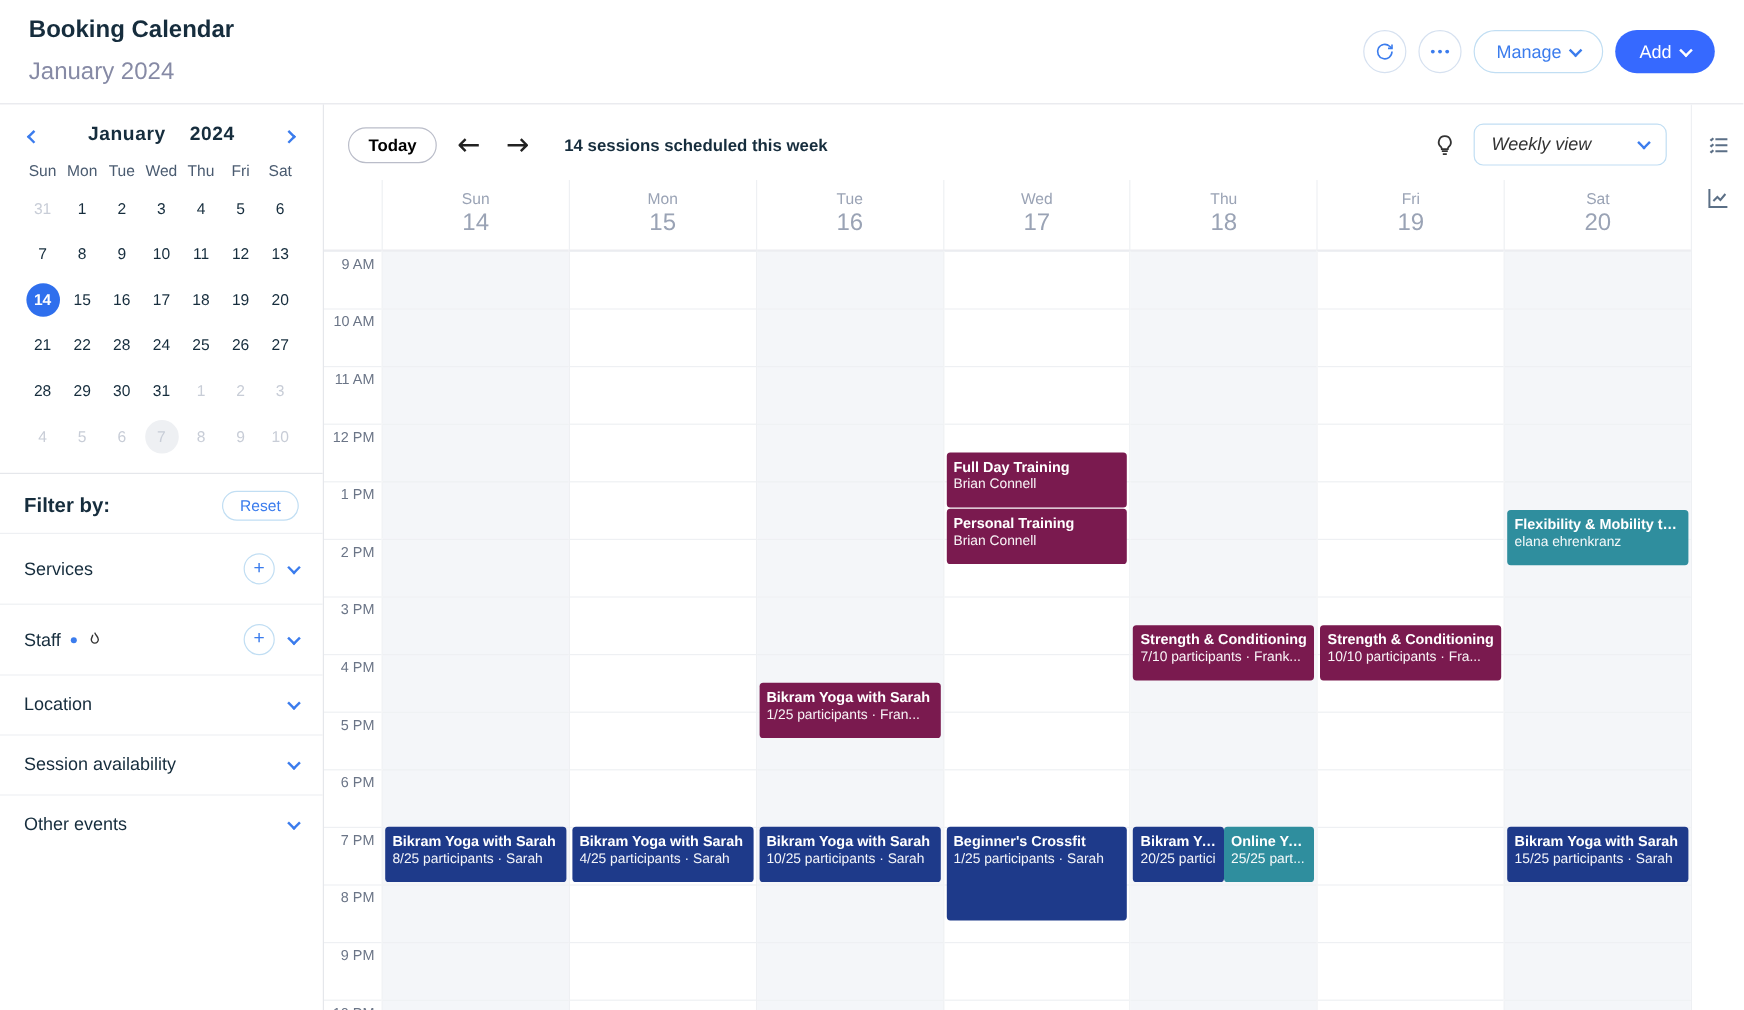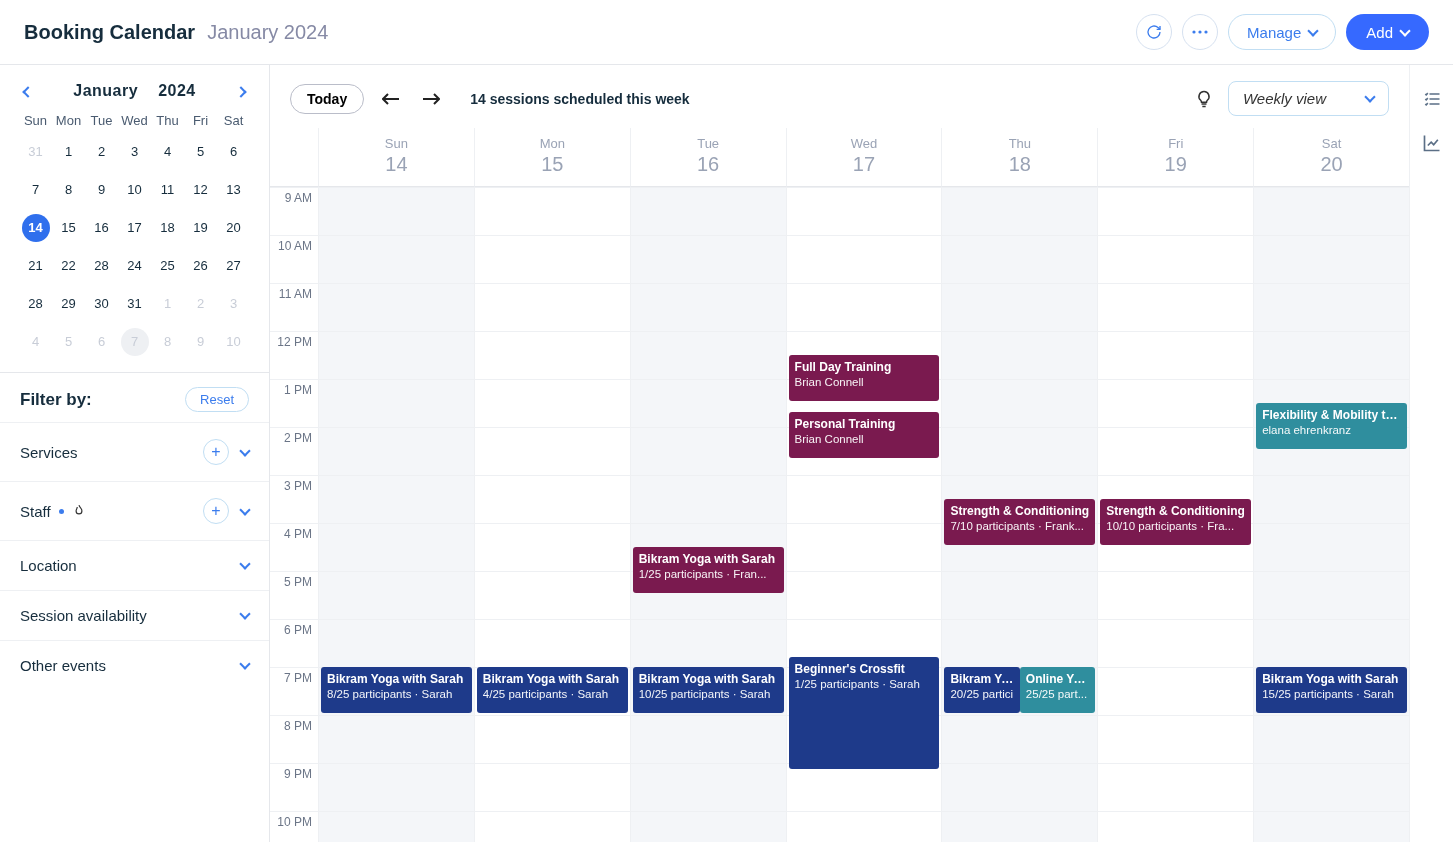--- a/index.html
+++ b/index.html
@@ -1,20 +1,20 @@
 <!DOCTYPE html>
 <html><head>
 <meta charset="utf-8">
 <style>
 * { box-sizing: border-box; margin: 0; padding: 0; }
 body { font-family: -apple-system, BlinkMacSystemFont, "Segoe UI", Helvetica, Arial, sans-serif; color: #162d3d; font-size: 14px; background: #fff; }
 
 
 .topbar { display: flex; align-items: center; justify-content: space-between; padding: 14px 24px; border-bottom: 1px solid #e5e7eb; }
-.topbar-left { display: flex; align-items: baseline; gap: 12px; }
+.topbar-left { display: flex; align-items: baseline; gap: 12px; flex-direction: column; }
 .topbar-title { font-size: 20px; font-weight: 600; color: #162d3d; }
 .topbar-subtitle { font-size: 20px; color: #868aa5; }
 .topbar-right { display: flex; align-items: center; gap: 10px; }
 .icon-btn { width: 36px; height: 36px; border: 1px solid #d6e1f0; border-radius: 50%; background: #fff; display: inline-flex; align-items: center; justify-content: center; cursor: pointer; color: #3b7ced; }
 .btn-outline { height: 36px; border: 1px solid #c1def3; border-radius: 18px; background: #fff; padding: 0 18px; display: inline-flex; align-items: center; gap: 8px; cursor: pointer; color: #3b7ced; font-size: 15px; font-weight: 500; }
 .btn-primary { height: 36px; border: none; border-radius: 18px; background: #3669ff; color: #fff; padding: 0 20px; display: inline-flex; align-items: center; gap: 8px; cursor: pointer; font-size: 15px; font-weight: 500; }
 .chev { border: solid currentColor; border-width: 0 2px 2px 0; display: inline-block; padding: 3px; }
 .chev.down { transform: rotate(45deg); margin-top: -3px; }
 .chev.left { transform: rotate(135deg); }
 .chev.right { transform: rotate(-45deg); }
@@ -383,25 +383,25 @@
             <div class="hour-cell"></div>
             <div class="hour-cell"></div>
             <div class="hour-cell"></div>
             <div class="hour-cell"></div>
             <div class="hour-cell"></div>
             <div class="hour-cell"></div>
             <div class="event c-maroon" style="top: 168px; height: 46px;">
               <div class="ev-title">Full Day Training</div>
               <div class="ev-sub">Brian Connell</div>
             </div>
-            <div class="event c-maroon" style="top: 225px; height: 46px;">
+            <div class="event c-maroon" style="top: 215px; height: 46px;">
               <div class="ev-title">Personal Training</div>
               <div class="ev-sub">Brian Connell</div>
             </div>
-            <div class="event c-navy" style="top: 470px; height: 112px;">
+            <div class="event c-navy" style="top: 480px; height: 78px;">
               <div class="ev-title">Beginner's Crossfit</div>
               <div class="ev-sub">1/25 participants · Sarah</div>
             </div>
           </div>
           <div class="day-col" style="grid-area: 2 / 6 / span 14;">
             <div class="hour-cell shade"></div>
             <div class="hour-cell shade"></div>
             <div class="hour-cell shade"></div>
             <div class="hour-cell shade"></div>
             <div class="hour-cell shade"></div>

